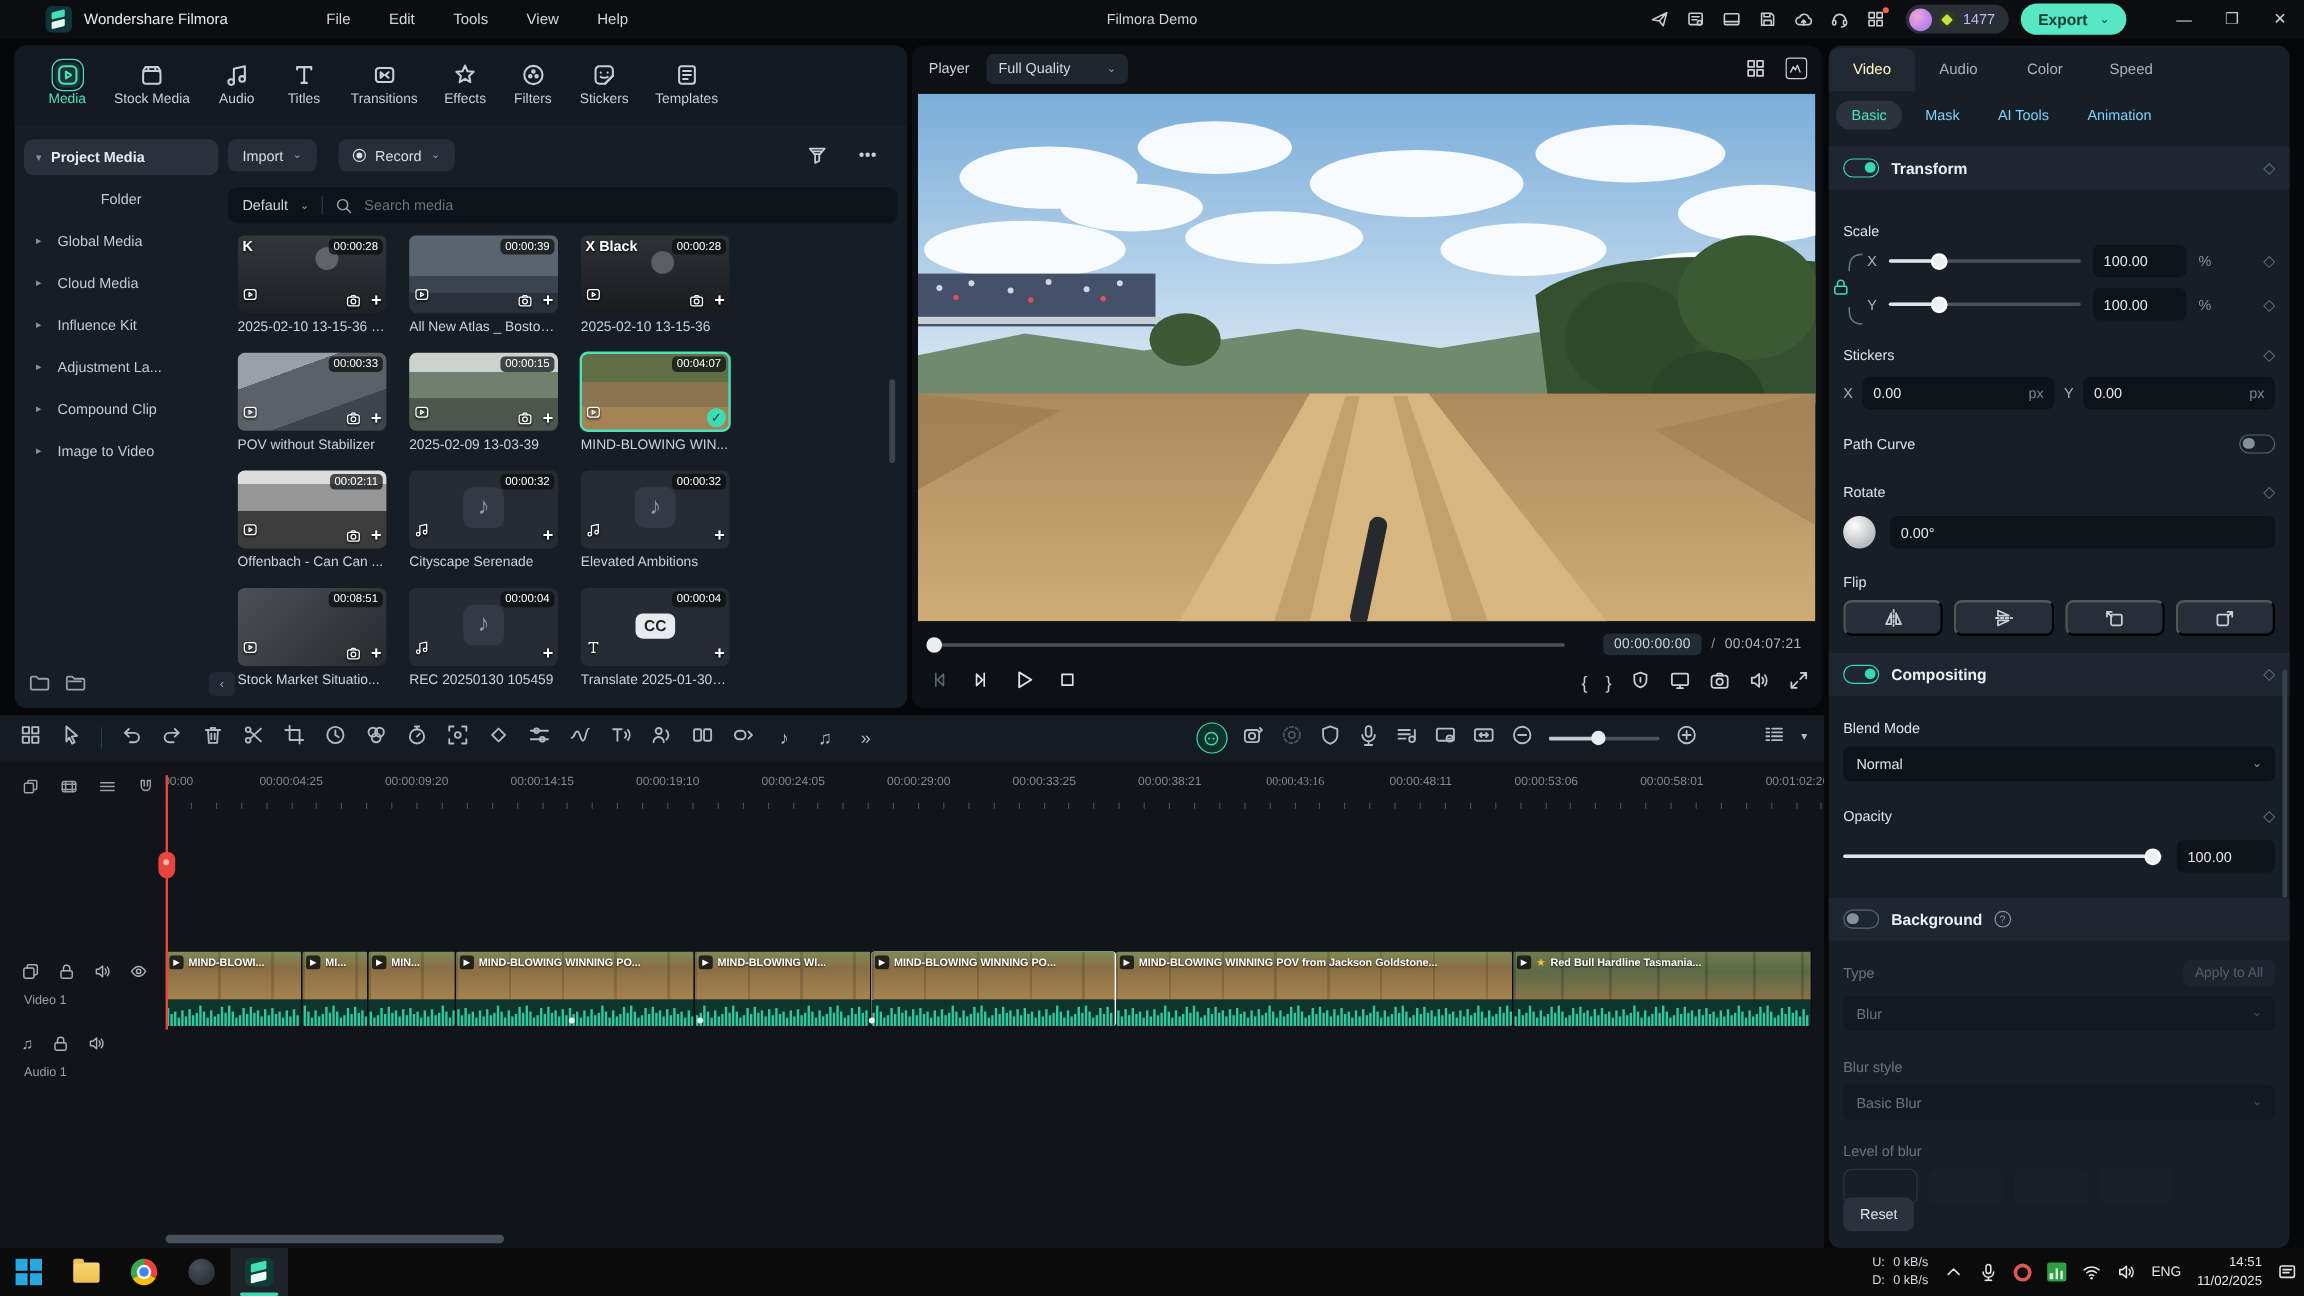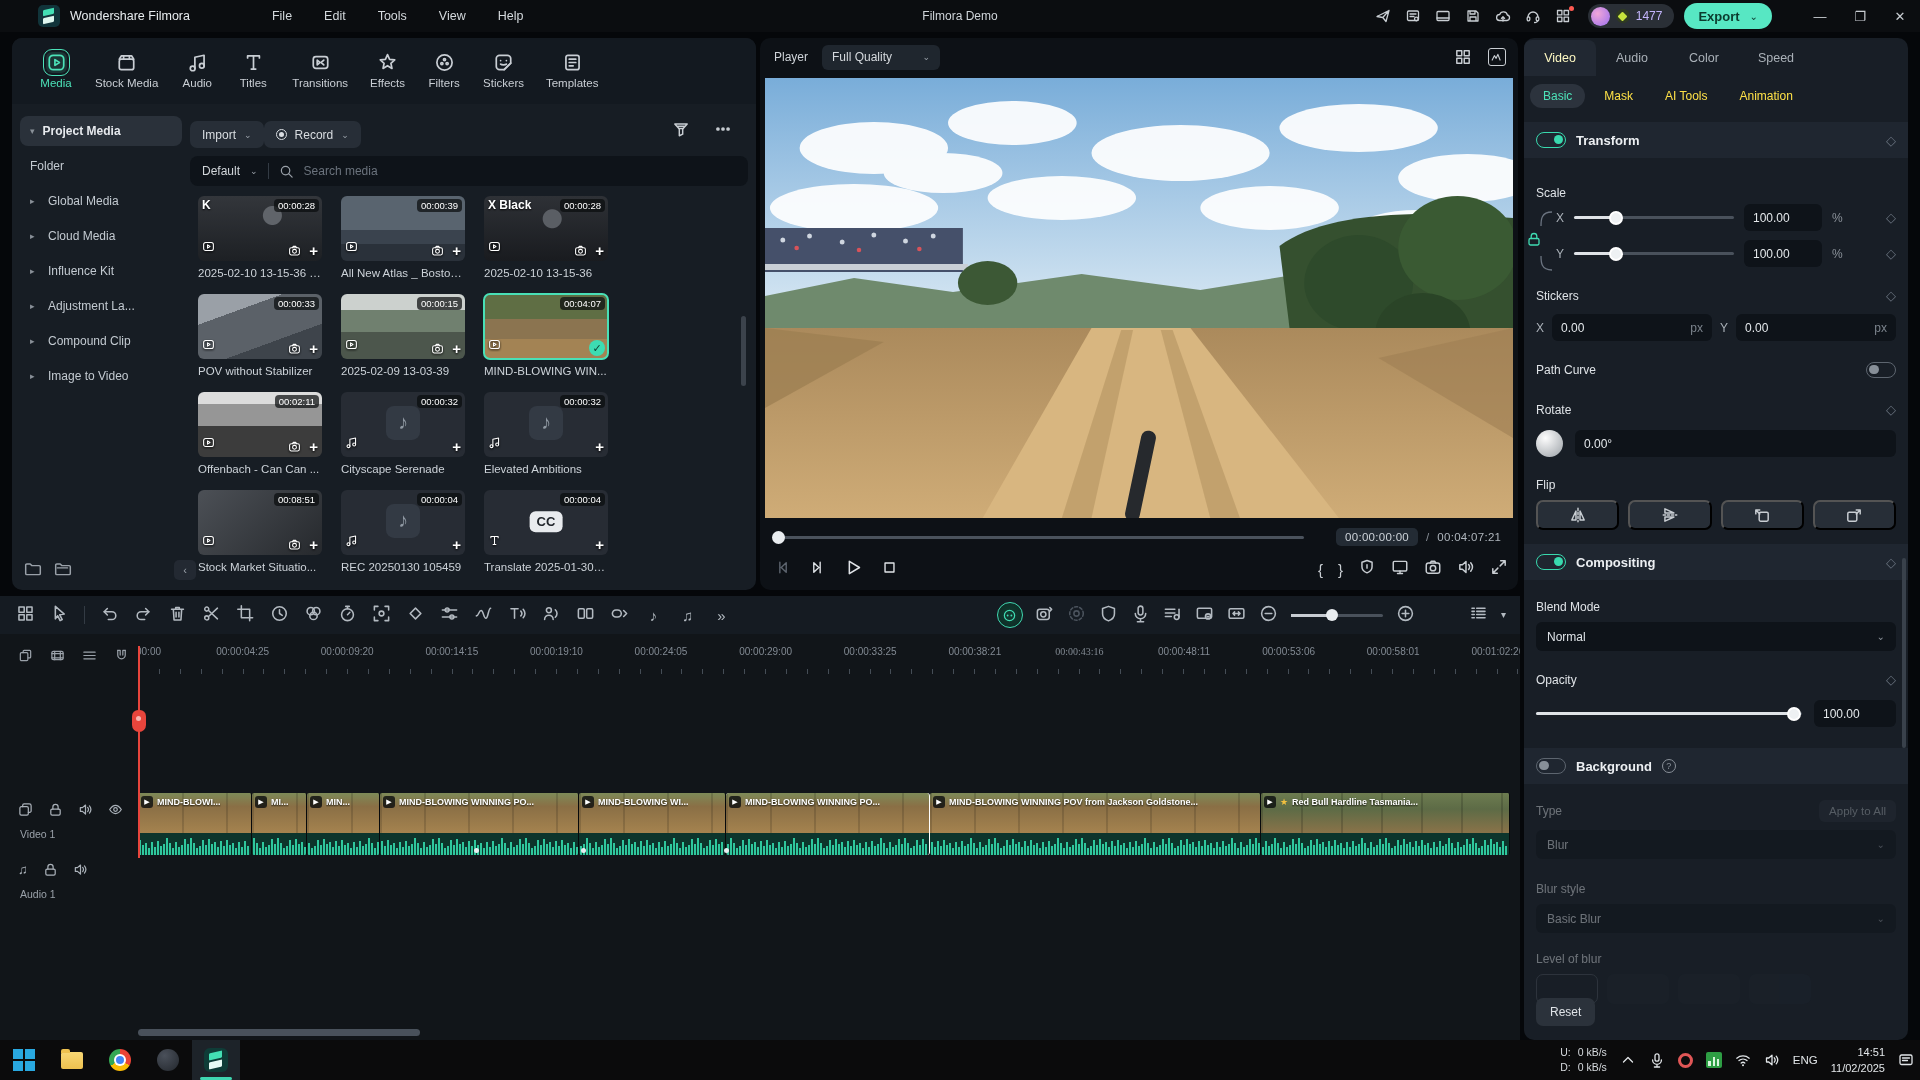--- a/index.html
+++ b/index.html
@@ -37,26 +37,26 @@
   .mtab{display:flex;flex-direction:column;align-items:center;gap:4px;padding:6px 7px;color:#c9ced4;min-width:48px}
   .mtab .ic{width:21px;height:21px}
   .mtab .lbl{font-size:11.5px;white-space:nowrap}
   .mtab.active{color:#4ce2b8}
   .mtab.active .ic{background:rgba(76,226,184,.14);border-radius:6px;outline:1.4px solid #4ce2b8;outline-offset:2px}
   
   .sidebar{position:absolute;left:8px;top:78px;width:162px;bottom:8px}
   .side-root{display:flex;align-items:center;gap:8px;height:30px;background:#2a313a;border-radius:8px;padding:0 10px;font-size:12px;font-weight:bold;color:#e7eaee}
   .side-item{display:flex;align-items:center;gap:10px;height:31px;padding:0 10px;font-size:12px;color:#c3cad1;margin-top:4px}
   .side-item .car8{font-size:9px;color:#8a9199;width:8px}
-  .side-item.center{justify-content:flex-start}
+  .side-item.center{justify-content:center}
   .side-bottom{position:absolute;bottom:4px;left:4px;display:flex;gap:12px;color:#9aa1a9}
   .collapse-tab{position:absolute;bottom:2px;right:-14px;width:22px;height:20px;background:#232932;border-radius:5px;display:flex;align-items:center;justify-content:center;color:#9aa1a9;font-size:11px}
   
   .library{position:absolute;left:178px;right:8px;top:78px;bottom:0}
-  .lib-row1{display:flex;align-items:flex-end;height:32px}
+  .lib-row1{display:flex;align-items:flex-start;gap:18px;height:32px}
   .pill-btn{display:flex;align-items:center;gap:8px;height:27px;background:#272e37;border-radius:7px;padding:0 12px;font-size:12px;color:#d9dde1}
   .pill-btn .car{font-size:9px;color:#9aa1a9}
   .rec-dot{width:11px;height:11px;border:1.5px solid #d9dde1;border-radius:50%;display:flex;align-items:center;justify-content:center}
   .rec-dot i{width:5px;height:5px;border-radius:50%;background:#d9dde1}
   .row1-right{position:absolute;right:16px;top:4px;display:flex;gap:24px;color:#c9ced3}
   .lib-row2{display:flex;align-items:center;height:30px;background:#0e1319;border-radius:8px;margin-top:8px;padding:0 12px;gap:10px}
   .sort-lbl{font-size:12px;color:#d2d6da}
   .vdiv{width:1px;height:16px;background:#333b44}
   .search-input{flex:1;background:transparent;border:none;outline:none;color:#d2d6da;font-size:12px}
   .search-input::placeholder{color:#6b737d}
@@ -102,21 +102,21 @@
   .tr-left{display:flex;gap:18px;align-items:center;color:#dfe3e7}
   .tr-right{position:absolute;right:10px;display:flex;gap:15px;align-items:center;color:#c9ced3}
   .brace{font-size:15px;color:#c9ced3}
   
   .props{position:absolute;left:1524px;top:38px;width:384px;height:1002px;background:#181e26;border-radius:10px;font-size:12px}
   .props .abs{position:absolute;left:0;right:0}
   .ptabs{display:flex;height:36px;margin-top:2px}
   .ptab{flex:0 0 72px;display:flex;align-items:center;justify-content:center;font-size:12.5px;color:#aab1b8}
   .ptab.active{color:#fef9c3;background:#212832;border-radius:8px 8px 0 0}
   .psubtabs{display:flex;gap:6px;padding:8px 0 0 6px}
-  .psub{padding:5px 13px;border-radius:13px;font-size:12px;color:#fde047}
+  .psub{padding:5px 13px;border-radius:13px;font-size:12px;color:#7dd3fc}
   .psub.active{background:#2c333d;color:#4ce2b8}
   .strip{background:#1f2630;display:flex;align-items:center;gap:10px;padding:0 12px;height:36px}
   .strip .sec-lbl{font-weight:bold;font-size:13px;color:#eceff2}
   .kf{margin-left:auto;color:#6b7480;font-size:13px}
   .toggle{position:relative;width:30px;height:16px;border-radius:9px;border:1.4px solid #39d9ae;flex:0 0 30px}
   .toggle i{position:absolute;top:1.6px;right:2px;width:9.5px;height:9.5px;border-radius:50%;background:#39d9ae}
   .toggle.off{border-color:#5d656f}
   .toggle.off i{left:2px;right:auto;background:#878f98}
   .plabel{font-size:12px;color:#dfe3e7}
   .prow{display:flex;align-items:center;padding:0 12px}

